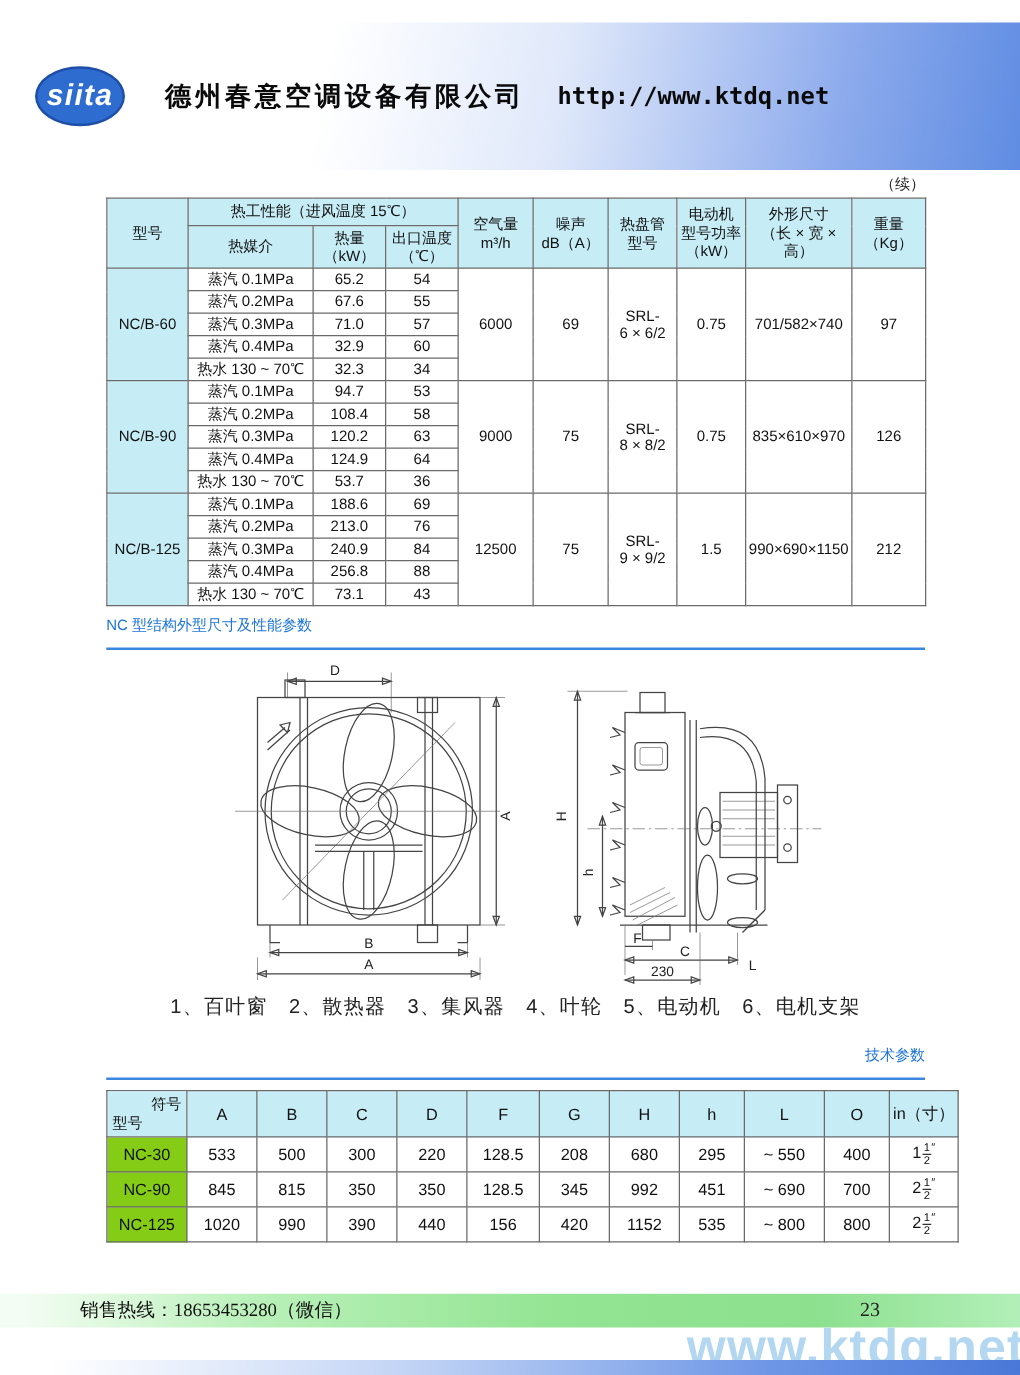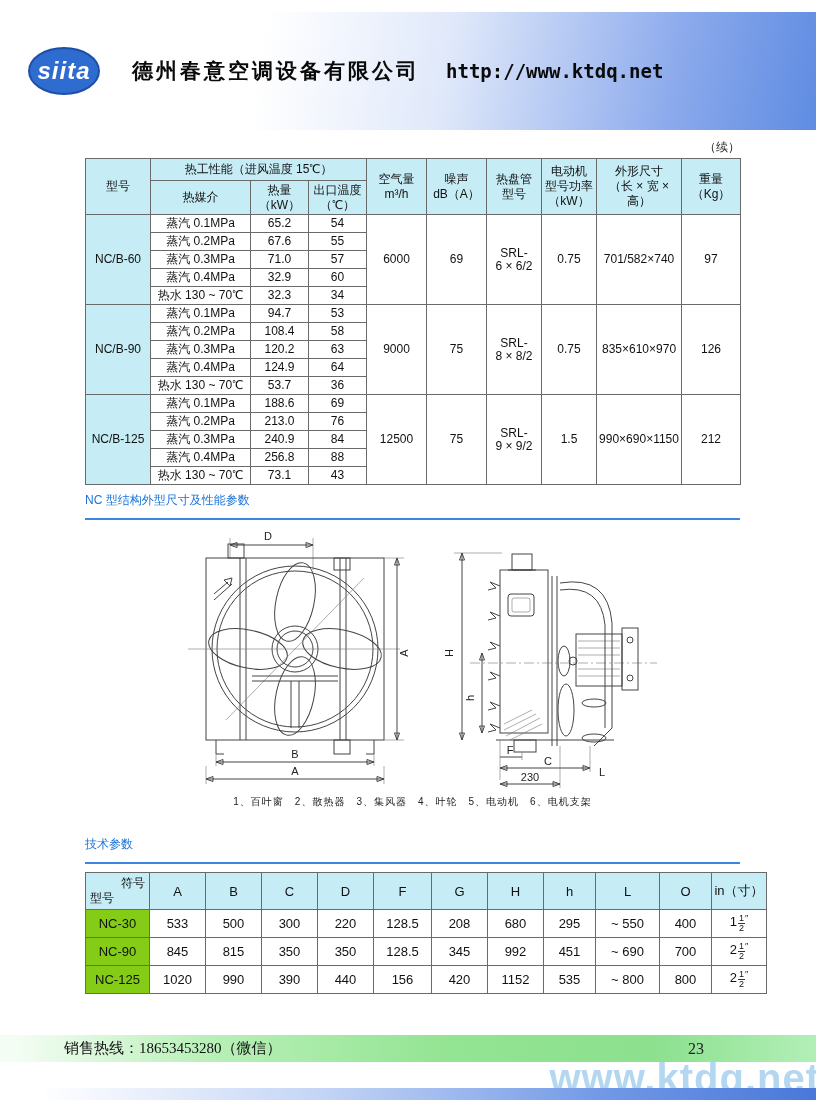--- a/index.html
+++ b/index.html
@@ -1,20 +1,20 @@
 <!DOCTYPE html>
 <html><head>
 <meta charset="utf-8">
 <style>
   html,body{margin:0;padding:0;}
   body{font-family:"Liberation Sans",sans-serif;background:#fff;}
   .page{position:relative;width:816px;height:1100px;background:#fff;overflow:hidden;}
 
   
-  .header-band{position:absolute;top:12px;left:0;width:816px;height:118px;
+  .header-band{position:absolute;top:18px;left:0;width:816px;height:118px;
     background:linear-gradient(100deg,#ffffff 32%,#dfe8fa 55%,#8caaec 82%,#5f8ce2 100%);
     display:flex;align-items:center;}
   .logo{margin-left:28px;width:68px;height:44px;border-radius:50%;background:#2f6cd0;
     display:flex;align-items:center;justify-content:center;border:2px solid #1d4fa8;}
   .logo span{color:#fff;font-weight:bold;font-style:italic;font-size:24px;letter-spacing:1px;}
   .company{margin-left:32px;font-family:"Liberation Serif",serif;font-weight:bold;
     font-size:21px;color:#0a0a0a;letter-spacing:3px;}
   .site-url{margin-left:26px;font-family:"DejaVu Sans Mono",monospace;font-weight:bold;
     font-size:19px;color:#0a0a0a;}
 
@@ -35,21 +35,21 @@
   .section-title{position:absolute;left:85px;width:655px;color:#1b74d8;font-weight:normal;font-size:12px;}
   .section-rule{position:absolute;left:85px;width:655px;height:2px;background:#3d86e0;}
 
   .diagram-wrap{position:absolute;top:528px;left:168px;width:505px;height:262px;display:flex;gap:14px;}
   .diagram-wrap svg{display:block;}
   .dwg{stroke:#444;fill:none;stroke-width:1;}
   .dwg-thin{stroke:#777;fill:none;stroke-width:0.6;}
   .dwg-label{font-size:11px;fill:#222;stroke:none;font-family:"Liberation Sans",sans-serif;}
 
   .diagram-caption{position:absolute;top:795px;left:85px;width:655px;text-align:center;
-    font-size:10px;color:#222;letter-spacing:1px;}
+    font-size:16px;color:#222;letter-spacing:1px;}
 
   .t2{position:absolute;top:872px;left:85px;width:655px;font-size:13px;color:#111;}
   .t2 td{border:1px solid #6a6a6a;text-align:center;vertical-align:middle;padding:0 2px;}
   .t2 thead td{background:#c6ecf5;height:36px;}
   .t2 tbody td{height:27px;background:#fff;}
   .t2 tbody td.model-cell{background:#84cc16;}
   .corner-cell{position:relative;background:#c6ecf5;
     background-image:linear-gradient(to bottom right,transparent calc(50% - 0.7px),#6a6a6a calc(50% - 0.7px),#6a6a6a calc(50% + 0.7px),transparent calc(50% + 0.7px));}
   .corner-top{position:absolute;top:2px;right:4px;font-size:12px;}
   .corner-bottom{position:absolute;bottom:2px;left:4px;font-size:12px;}
@@ -377,21 +377,21 @@
       <line class="dwg-thin" x1="118" y1="218" x2="118" y2="260"></line>
       <line class="dwg" x1="58" y1="256" x2="118" y2="256"></line>
       <path class="dwg" d="M58,256 l7,-2.5 l0,5 z" fill="#444"></path>
       <path class="dwg" d="M118,256 l-7,-2.5 l0,5 z" fill="#444"></path>
       <text class="dwg-label" x="88" y="253" text-anchor="middle">230</text>
     </svg>
   </div>
 
   <div class="diagram-caption">1、百叶窗　2、散热器　3、集风器　4、叶轮　5、电动机　6、电机支架</div>
 
-  <div class="section-title" style="top:836px;">技术参数</div>
+  <div class="section-title" style="top:836px;text-align:right;">技术参数</div>
   <div class="section-rule" style="top:862px;"></div>
 
   <table class="t2">
     <colgroup>
       <col style="width:64px">
         <col style="width:56px">
         <col style="width:56px">
         <col style="width:56px">
       <col style="width:56px">
         <col style="width:58px">

